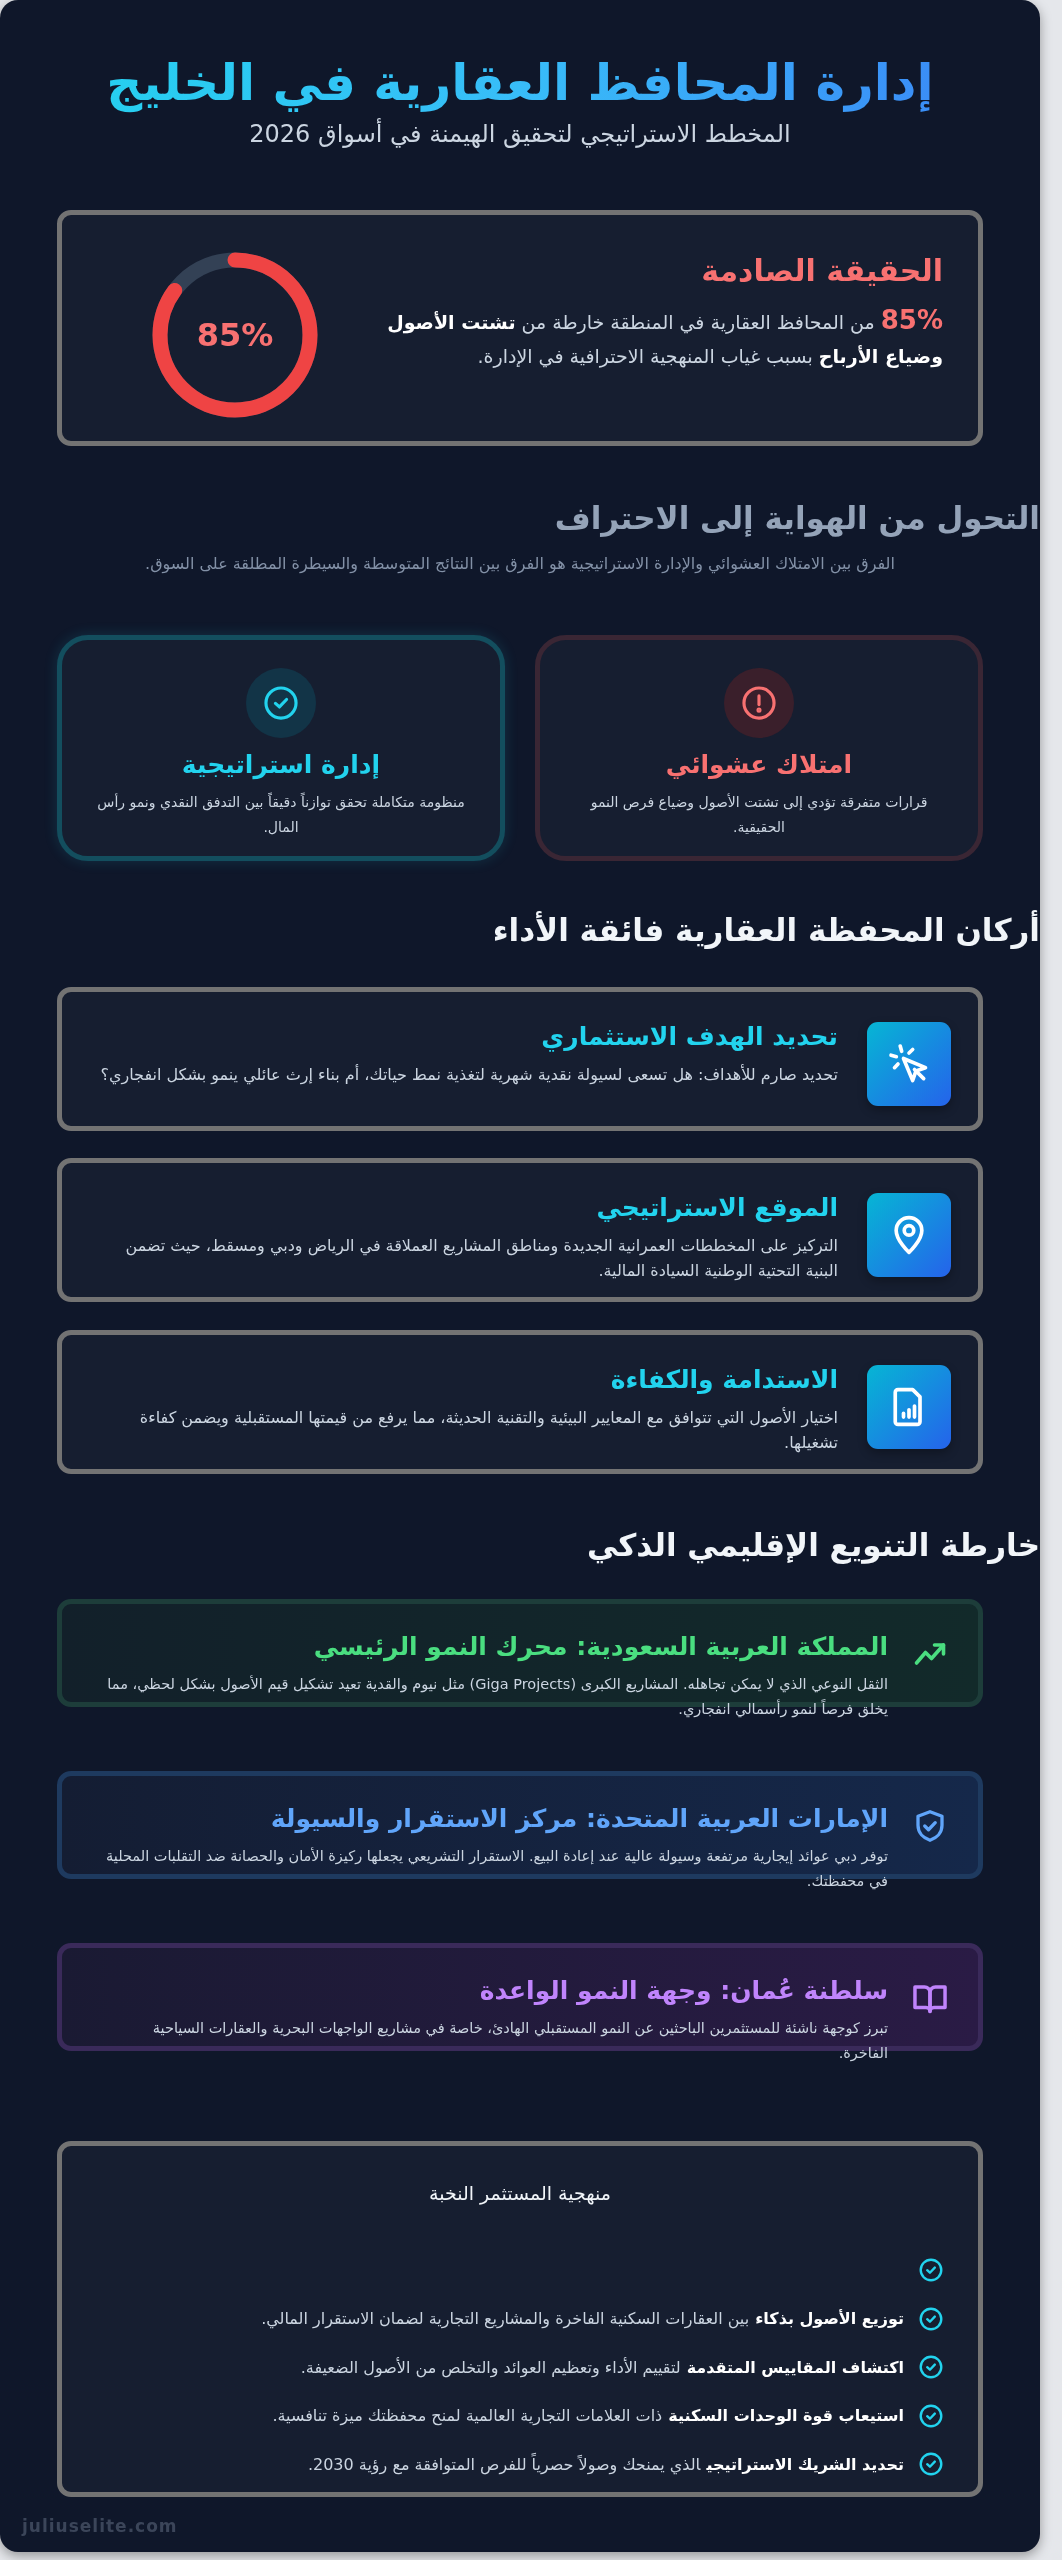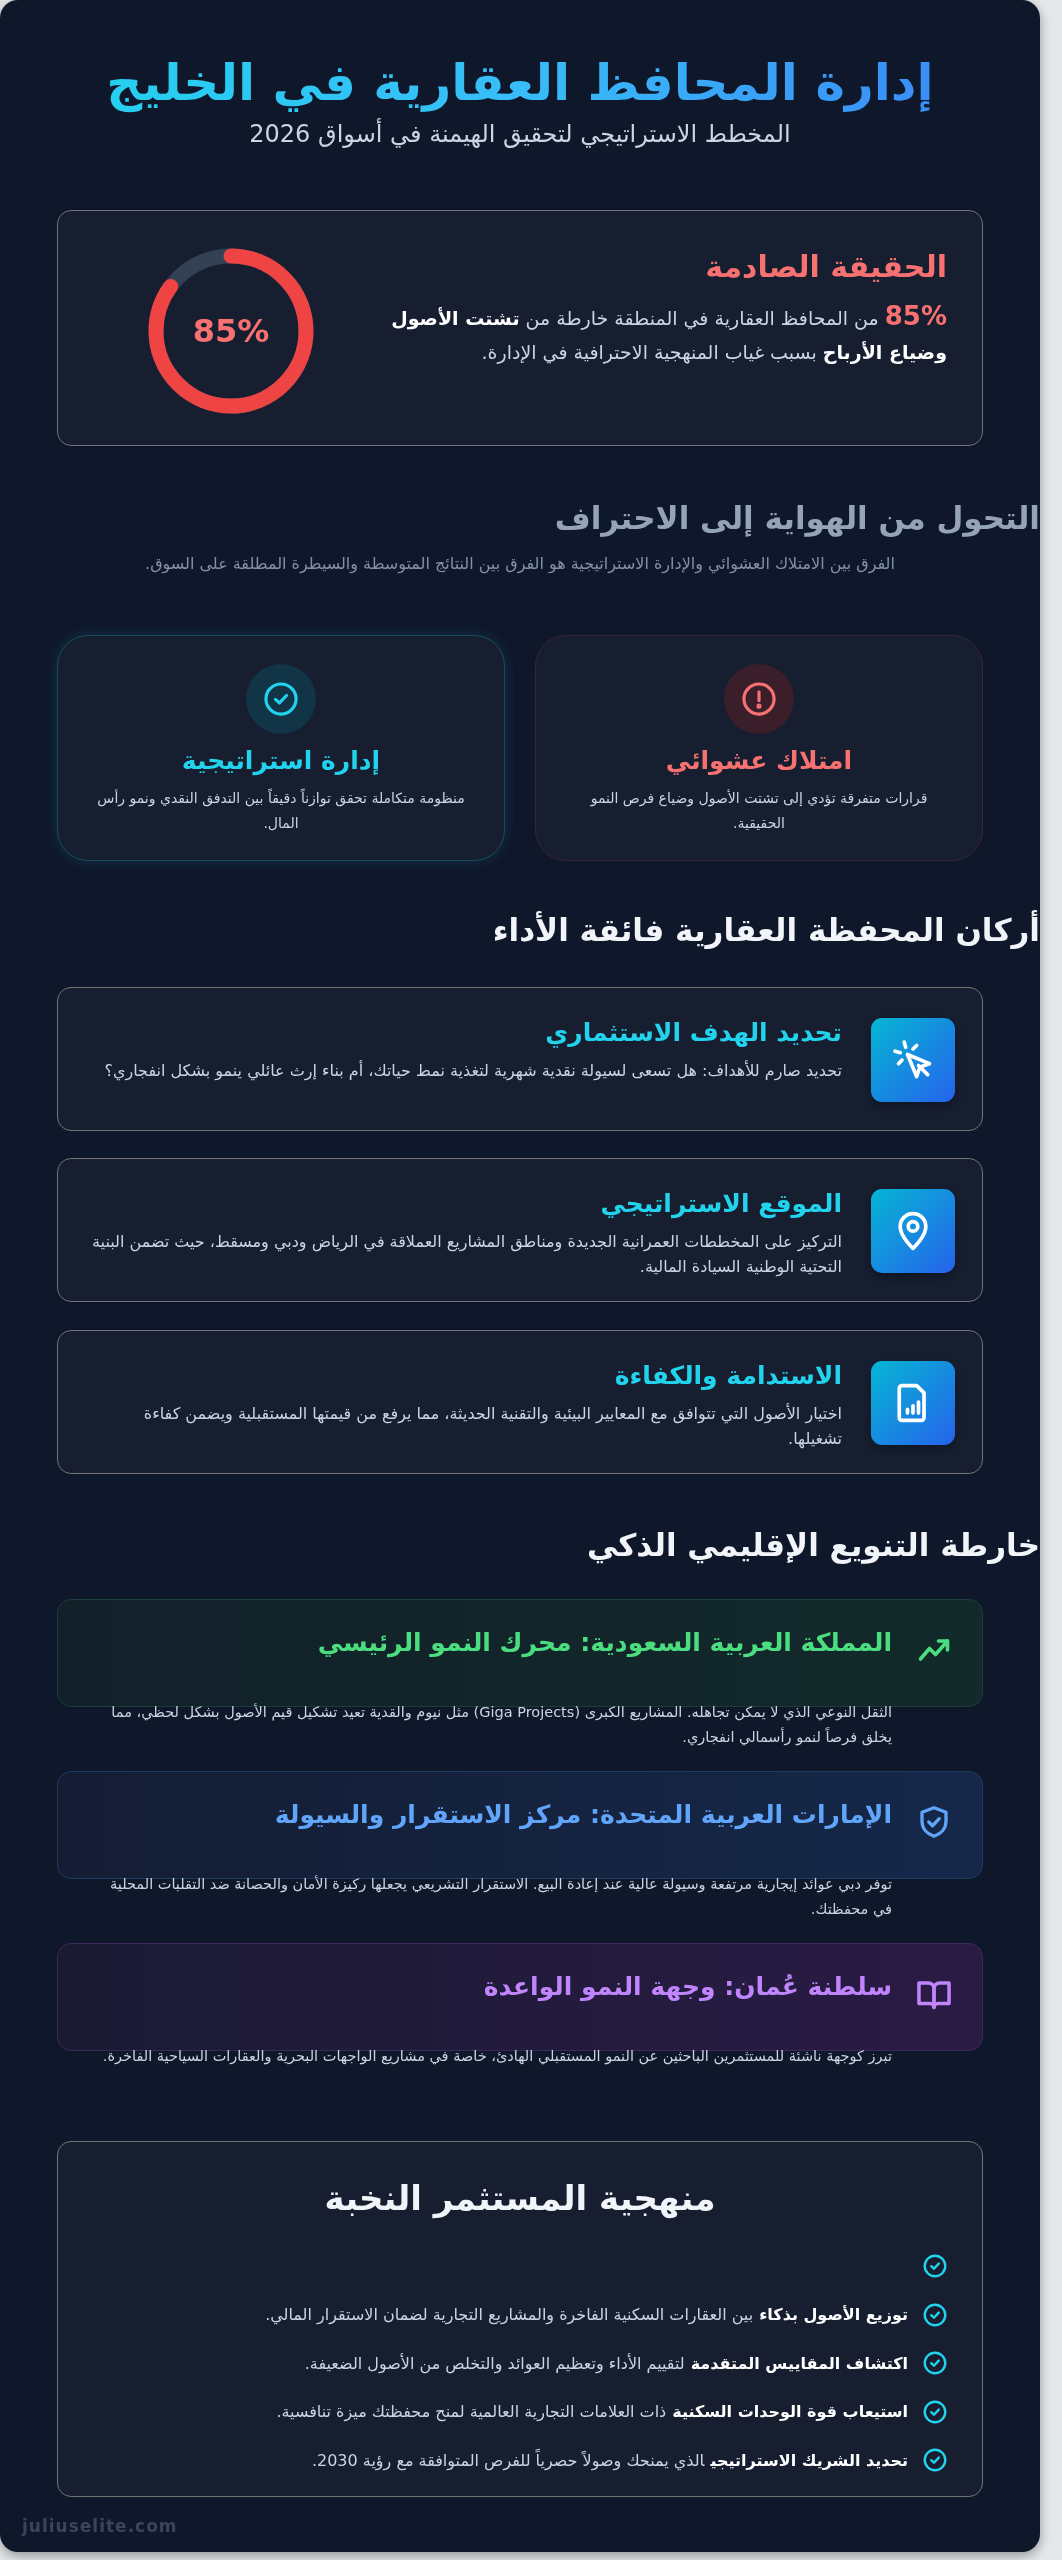--- a/index.html
+++ b/index.html
@@ -17,21 +17,21 @@
     font-size: 50px; font-weight: bold; line-height: 66px;
     background: linear-gradient(90deg, #22d3ee 0%, #38bdf8 50%, #3b82f6 100%);
     -webkit-background-clip: text; background-clip: text; color: transparent;
   }
   .subtitle {
     position: absolute; top: 120px; left: 0; right: 0; text-align: center;
     font-size: 24px; color: #cbd5e1;
   }
   .card {
     position: absolute; left: 57px; width: 926px;
-    background: #161e30; border: 1px solid #737373; border-radius: 14px;
+    background: #161e30; border: 5px solid #737373; border-radius: 14px;
   }
   
   .fact { top: 210px; height: 236px; }
   .fact-title { position: absolute; right: 35px; top: 38px; font-size: 30px; font-weight: bold; color: #f87171; }
   .fact-text { position: absolute; right: 35px; top: 88px; width: 560px; font-size: 19px; line-height: 34px; color: #cbd5e1; text-align: right; }
   .fact-text b { color: #ffffff; }
   .fact-text .pct { color: #f87171; font-weight: bold; font-size: 26px; }
   .ring { position: absolute; left: 88px; top: 35px; width: 170px; height: 170px; }
   .ring-label { position: absolute; left: 88px; top: 35px; width: 170px; height: 170px; display: flex; align-items: center; justify-content: center; font-size: 32px; font-weight: bold; color: #f87171; direction: ltr; }
 
@@ -56,27 +56,27 @@
   .pillar .h { position: absolute; right: 140px; top: 30px; font-size: 25px; font-weight: bold; color: #22d3ee; }
   .pillar .t { position: absolute; right: 140px; top: 70px; left: 30px; font-size: 16px; line-height: 25px; color: #cbd5e1; text-align: right; }
 
   .map-title { top: 1527px; color: #f1f5f9; }
   .region { height: 108px; }
   .region.ksa { top: 1599px; background: linear-gradient(90deg, #12202a 0%, #122a2a 100%); border-color: #1d3d3a; }
   .region.uae { top: 1771px; background: linear-gradient(90deg, #141d33 0%, #15284a 100%); border-color: #1e3a5f; }
   .region.omn { top: 1943px; background: linear-gradient(90deg, #1a1a33 0%, #2a1b45 100%); border-color: #3a2a5a; }
   .region .ic { position: absolute; right: 28px; top: 30px; width: 40px; height: 40px; display: flex; align-items: center; justify-content: center; }
   .region .h { position: absolute; right: 90px; top: 28px; font-size: 25px; font-weight: bold; }
-  .region .t { position: absolute; right: 90px; top: 68px; left: 40px; font-size: 14.5px; line-height: 25px; color: #cbd5e1; text-align: right; margin-top: 32px; }
+  .region .t { position: absolute; right: 90px; top: 68px; left: 40px; font-size: 14.5px; line-height: 25px; color: #cbd5e1; text-align: right; }
   .ksa .h { color: #4ade80; }
   .uae .h { color: #60a5fa; }
   .omn .h { color: #c084fc; }
 
   .method { top: 2141px; height: 356px; }
-  .method .mh { position: absolute; top: 36px; left: 0; right: 0; text-align: center; font-size: 34px; font-weight: bold; color: #f1f5f9; }
+  .method .mh { position: absolute; top: 36px; left: 0; right: 0; text-align: center; font-size: 19px; font-weight: normal; color: #f1f5f9; }
   .method ul { list-style: none; position: absolute; top: 100px; right: 34px; left: 30px; }
   .method li { display: flex; align-items: center; height: 48.5px; font-size: 16px; color: #cbd5e1; }
   .method li .ck { width: 26px; height: 26px; margin-left: 14px; flex-shrink: 0; }
   .method li b { color: #ffffff; margin-left: 6px; }
   .footer { position: absolute; left: 22px; bottom: 16px; font-size: 17px; font-weight: bold; color: #3b4559; direction: ltr; letter-spacing: 1px; }
 </style>
 </head>
 <body>
 
 <div class="page">

